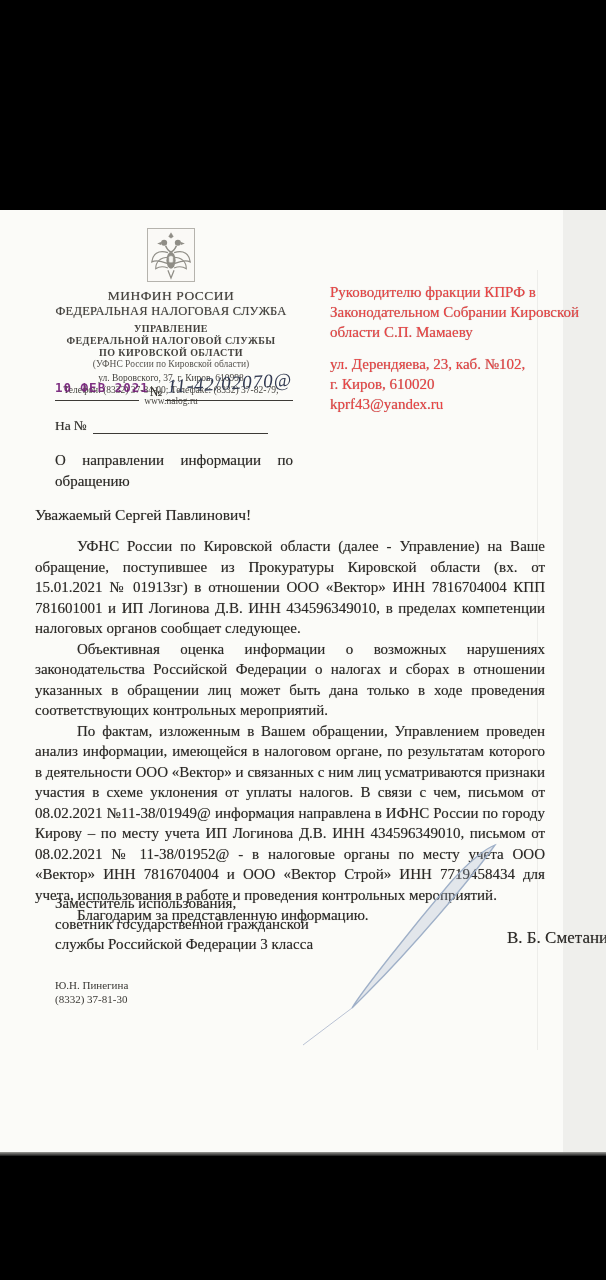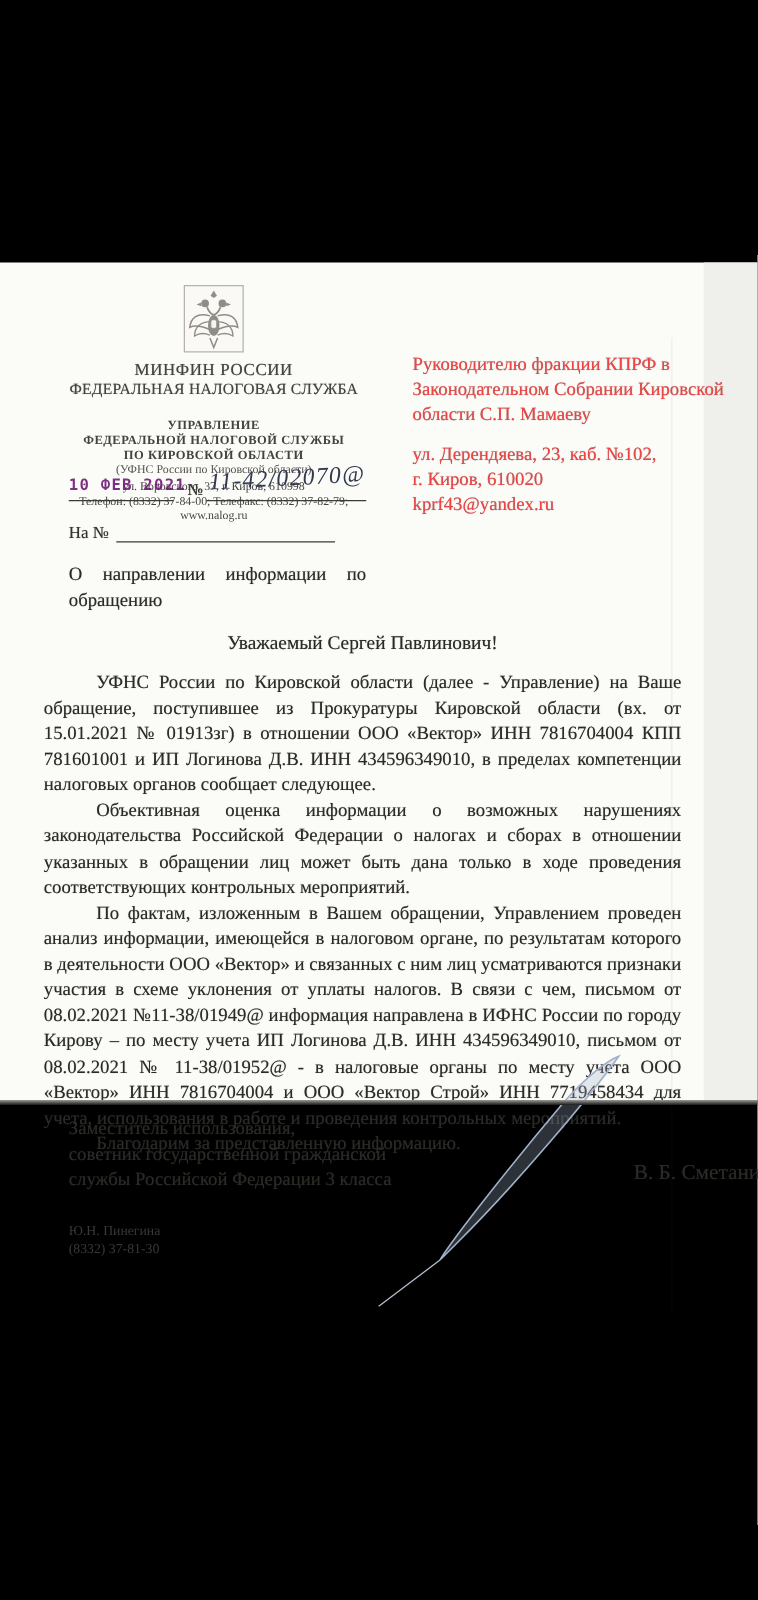--- a/index.html
+++ b/index.html
@@ -4,21 +4,21 @@
 <style>
   html,body{margin:0;padding:0;}
   body{
     width:606px;height:1280px;
     background:#000;
     position:relative;
     overflow:hidden;
     font-family:"Liberation Serif", serif;
   }
   .page{
-    position:absolute;left:0;top:210px;width:606px;height:670px;
+    position:absolute;left:0;top:210px;width:606px;height:942px;
     background:#fbfbf8;
     color:#2f2d2a;
   }
   .page-right-edge{
     position:absolute;top:0;right:0;width:43px;height:100%;
     background:#efefec;
   }
   .fold-line{
     position:absolute;left:537px;top:60px;width:1px;height:780px;
     background:rgba(60,60,60,0.07);
@@ -33,21 +33,21 @@
     text-align:center;color:#45433f;
   }
   .emblem-box{
     display:inline-block;width:46px;height:52px;
     border:1px solid #b5b3ad;background:#faf9f6;
     margin-bottom:4px;
   }
   .lh-org1{font-size:13.5px;letter-spacing:0.5px;margin-top:2px;}
   .lh-org2{font-size:12.5px;letter-spacing:0.2px;}
   .lh-b{font-size:10px;font-weight:bold;letter-spacing:0.4px;line-height:12px;}
-  .lh-b-first{margin-top:16px;}
+  .lh-b-first{margin-top:4px;}
   .lh-short{font-size:9.5px;margin-top:0;color:#55534e;}
   .lh-small{font-size:9.5px;line-height:11.5px;color:#45433f;}
   .lh-small-first{margin-top:4px;}
   
   .recipient{
     position:absolute;left:330px;top:72px;width:255px;
     font-size:15px;line-height:20px;color:#ef4444;
   }
   .recipient .gap{height:12px;}
   
@@ -69,21 +69,21 @@
   .na-row{position:absolute;left:55px;top:206px;width:260px;height:24px;}
   .na-label{position:absolute;left:0;top:2px;font-size:13.5px;color:#33312d;text-align:center;}
   .na-underline{position:absolute;left:38px;top:17px;width:175px;border-bottom:1.2px solid #3c3a36;}
   
   .subject{
     position:absolute;left:55px;top:240px;width:238px;
     font-size:15px;line-height:21px;text-align:justify;color:#2c2a27;
   }
   .salutation{
     position:absolute;left:35px;top:296px;width:510px;
-    font-size:15.5px;text-align:center;color:#2c2a27;
+    font-size:15.5px;text-align:left;color:#2c2a27;
   }
   .body-text{
     position:absolute;left:35px;top:326px;width:510px;
     font-size:15px;line-height:20.5px;text-align:justify;color:#2c2a27;
   }
   .body-text p{margin:0;text-indent:42px;}
   
   .sign-position{
     position:absolute;left:55px;top:683px;width:330px;
     font-size:15px;line-height:20.5px;color:#2c2a27;

